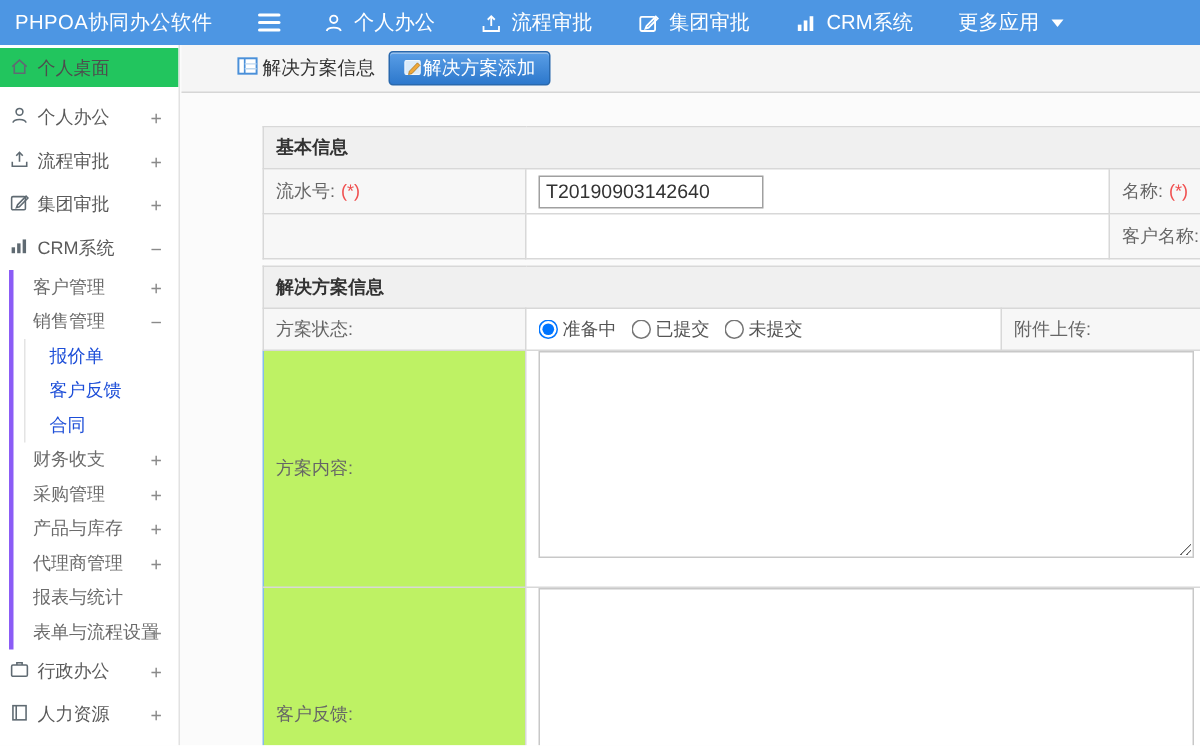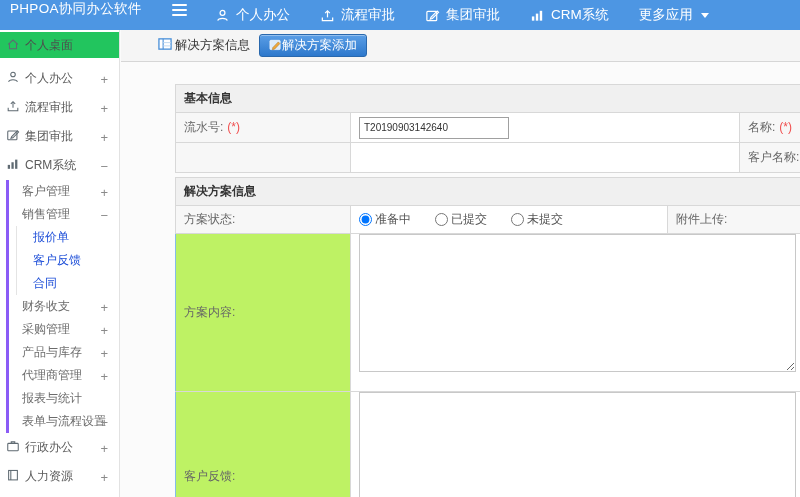--- a/index.html
+++ b/index.html
@@ -2,21 +2,21 @@
 <html><head>
 <meta charset="utf-8">
 <style>
   * { margin:0; padding:0; box-sizing:border-box; }
   html,body { background:#fff; }
   body { font-family:"Liberation Sans","DejaVu Sans",sans-serif; }
   .screen { position:relative; width:800px; height:497px; overflow:hidden; background:#fbfbfb; }
 
   
   .topbar { position:absolute; top:0; left:0; right:0; height:30px; background:#4d96e3; color:#fff;
-            display:flex; z-index:5; }
+            display:flex; align-items:center; z-index:5; }
   .brand { width:152px; padding-left:10px; font-size:13.5px; letter-spacing:.3px; white-space:nowrap; }
   .burger { margin-left:18px; display:flex; flex-direction:column; gap:3px; cursor:pointer; padding:4px 2px; }
   .burger i { display:block; width:15px; height:2px; background:#fff; border-radius:1px; }
   .topnav { display:flex; align-items:center; margin-left:26px; gap:30px; font-size:13.5px; }
   .topnav-item { display:flex; align-items:center; gap:6px; cursor:pointer; white-space:nowrap; }
   .topnav-item svg { display:block; }
   .caret { width:0; height:0; border-left:4.5px solid transparent; border-right:4.5px solid transparent;
            border-top:5px solid #fff; margin-left:2px; }
 
   
@@ -45,24 +45,24 @@
              padding:22px 0 0 54px; overflow:hidden; }
   table.form { border-collapse:collapse; table-layout:fixed; width:700px; background:#fff;
                font-size:12px; color:#666; }
   table.form td, table.form th { border:1px solid #d8d8d8; padding:0 8px; overflow:hidden; white-space:nowrap; }
   th.section { height:28px; background:#f0f0f0; text-align:left; font-weight:bold; color:#333; font-size:12px; }
   td.lbl { background:#f7f7f7; }
   td.lbl-blue { background:#bef264; border-left:1px solid #85bce8 !important; vertical-align:middle; }
   .req { color:#f05050; margin-left:4px; }
   tr.r30 td { height:30px; }
   tr.r28 td { height:28px; }
-  input.txt { width:150px; height:22px; border:1px solid #a0a0a0; font-size:10px; color:#333;
+  input.txt { width:150px; height:22px; border:1px solid #a0a0a0; font-size:13px; color:#333;
               padding:1px 4px; font-family:inherit; background:#fff; }
   .gap { height:4px; }
-  .radios { display:flex; align-items:center; gap:24px; color:#555; }
+  .radios { display:flex; align-items:center; gap:10px; color:#555; }
   .radios label { display:flex; align-items:center; gap:3px; cursor:pointer; }
   td.area-cell { padding:8px 0 8px 3px; vertical-align:top; }
   textarea.big { width:437px; height:138px; border:1px solid #c8c8c8; resize:both; font-family:inherit; }
   textarea.big2 { height:150px; }
   tr.content-row td.lbl-blue { height:158px; }
   tr.feedback-row td.lbl-blue { height:170px; }
 </style>
 </head>
 <body>
 

